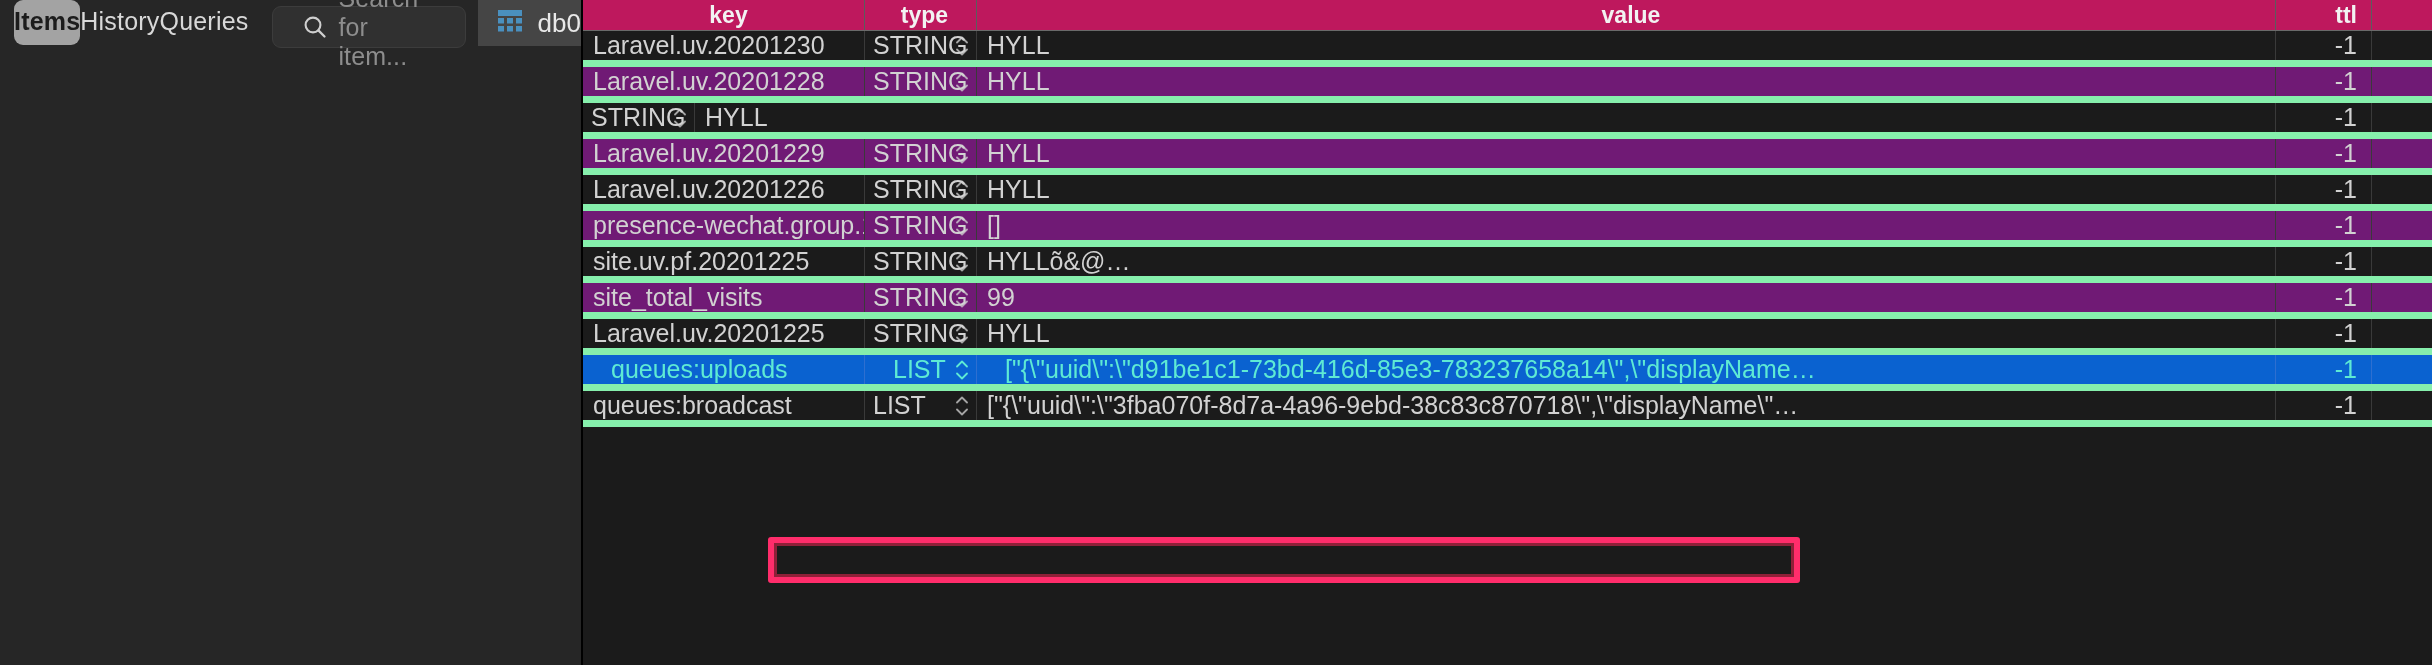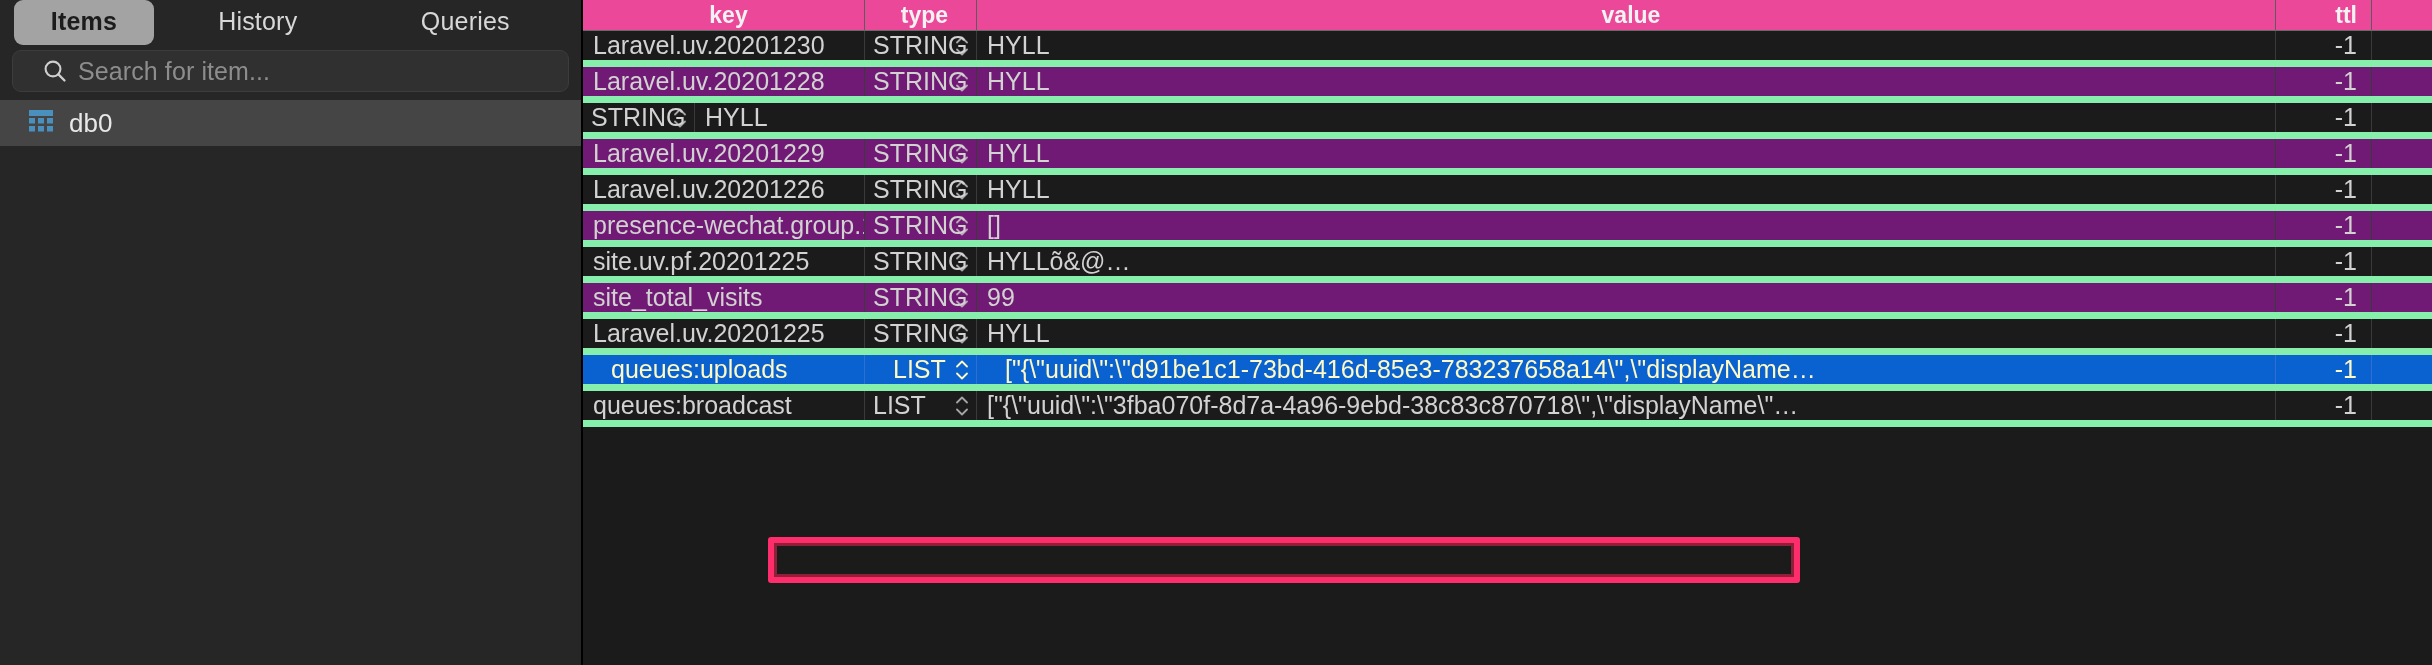--- a/index.html
+++ b/index.html
@@ -9,21 +9,21 @@
     font-family: "Liberation Sans", sans-serif;
     overflow: hidden;
   }
   #app { display: flex; width: 2432px; height: 665px; }
 
   
   #sidebar {
     width: 583px; height: 665px;
     background: #262626;
     border-right: 2px solid #000;
-    display: flex; flex-direction: column;
+    display: flex; 
     flex: 0 0 583px;
   }
   #tabbar {
     height: 44px;
     display: flex; align-items: center;
     padding: 0 12px;
     background: #262626;
   }
   .tab {
     flex: 1 1 0;
@@ -55,29 +55,29 @@
   #search-placeholder {
     font-size: 25px;
     color: #8d8d8d;
     letter-spacing: .1px;
   }
   #dblist { flex: 1 1 auto; }
   .db-item {
     height: 46px;
     display: flex; align-items: center;
     gap: 14px;
-    padding-left: 27px;
+    padding-left: 18px;
     background: #454545;
   }
   .db-label { font-size: 26px; color: #e8e8e8; }
 
   
   #table { flex: 1 1 auto; height: 665px; background: #1b1b1b; position: relative; }
   .trow { display: flex; width: 100%; }
-  #thead .trow { height: 31px; background: #ec4899; border-bottom: 1px solid #6a6a6a; }
+  #thead .trow { height: 31px; background: #be185d; border-bottom: 1px solid #6a6a6a; }
   .th {
     font-size: 23px; color: #f2f2f2; font-weight: bold;
     display: flex; align-items: center; justify-content: center;
     border-right: 1px solid #5c5c5c;
     height: 100%;
   }
   .th.last { border-right: none; }
   .tbody .trow { height: 36px; border-bottom: 7px solid #86efac; }
   .tbody .trow.odd  { background: #1b1b1b; }
   .tbody .trow.even { background: #701a75; }
@@ -85,21 +85,21 @@
   .td {
     height: 100%;
     display: flex; align-items: center;
     font-size: 25px;
     color: #d2d2d2;
     border-right: 1px solid #3a3a3a;
     padding: 0 8px;
     white-space: nowrap;
     overflow: hidden;
   }
-  .trow.sel .td { color: #fef9c3; border-right-color: #2e6fd0; padding-left: 28px; }
+  .trow.sel .td { color: #5eead4; border-right-color: #2e6fd0; padding-left: 28px; }
   .c-key   { flex: 0 0 282px; padding-left: 10px; }
   .c-type  { flex: 0 0 112px; padding-left: 8px; position: relative; }
   .c-value { flex: 1 1 auto; padding-left: 10px; }
   .c-ttl   { flex: 0 0 96px; justify-content: flex-end; padding-right: 14px; }
   .c-pad   { flex: 0 0 60px; border-right: none; }
   .stepper {
     position: absolute; right: 6px; top: 50%;
     transform: translateY(-50%);
     display: flex; flex-direction: column; gap: 3px;
     opacity: .75;

